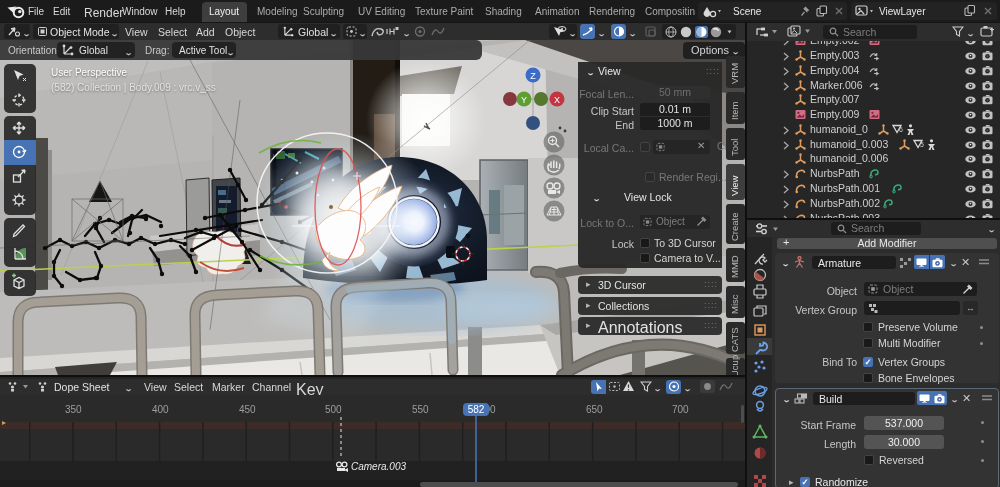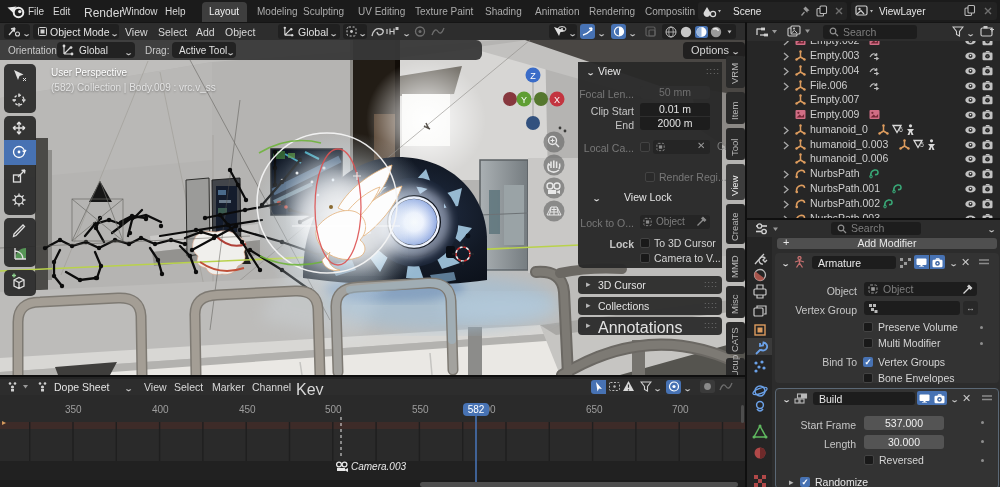--- a/index.html
+++ b/index.html
@@ -534,21 +534,21 @@
 
   <div class="abs" style="left:578px;top:62px;width:144px;height:206px;background:rgba(41,41,41,0.96);border-radius:0 0 0 5px;"></div>
   <div class="abs chev" style="left:586px;top:66px;color:#ddd;">⌄</div>
   <div class="abs" style="left:598px;top:65px;font-size:10.5px;color:#e9e9e9;">View</div>
   <div class="abs" style="left:706px;top:66px;color:#777;font-size:9px;letter-spacing:1px;">::::</div>
   <div class="lbl" style="left:578px;width:56px;top:88px;color:#787878;">Focal Len...</div>
   <div class="abs" style="left:640px;top:86px;width:70px;height:13px;background:#2f2f2f;border-radius:3px;text-align:center;color:#6f6f6f;font-size:10.5px;line-height:13px;">50 mm</div>
   <div class="lbl" style="left:578px;width:56px;top:105px;">Clip Start</div>
   <div class="abs" style="left:640px;top:103px;width:70px;height:13px;background:#1d1d1d;border-radius:3px 3px 0 0;text-align:center;color:#e3e3e3;font-size:10.5px;line-height:13px;">0.01 m</div>
   <div class="lbl" style="left:578px;width:56px;top:119px;">End</div>
-  <div class="abs" style="left:640px;top:117px;width:70px;height:13px;background:#1d1d1d;border-radius:0 0 3px 3px;text-align:center;color:#e3e3e3;font-size:10.5px;line-height:13px;">2000 m</div>
+  <div class="abs" style="left:640px;top:117px;width:70px;height:13px;background:#1d1d1d;border-radius:0 0 3px 3px;text-align:center;color:#e3e3e3;font-size:10.5px;line-height:13px;">1000 m</div>
   <div class="lbl" style="left:578px;width:56px;top:142px;color:#787878;">Local Ca...</div>
   <div class="cbx" style="left:640px;top:142px;background:#2a2a2a;"></div>
   <div class="abs" style="left:653px;top:140px;width:57px;height:14px;background:#252525;border-radius:3px;"></div>
   <svg class="abs" style="left:656px;top:142px;" width="10" height="10" viewBox="0 0 11 10">
     <rect x="1" y="1" width="8" height="8" rx="1.5" fill="none" stroke="#8a8a8a" stroke-width="1" stroke-dasharray="2.5,1.5"></rect>
     <rect x="3.2" y="3.2" width="3.6" height="3.6" fill="#8a8a8a"></rect>
   </svg>
   <div class="abs" style="left:669px;top:141px;font-size:10px;color:#7d7d7d;margin-left:48px;">Ca...</div>
   <div class="abs" style="left:697px;top:140px;font-size:10px;color:#9b9b9b;">✕</div>
   <div class="cbx" style="left:645px;top:172px;background:#2a2a2a;"></div>
@@ -558,21 +558,21 @@
   <div class="lbl" style="left:578px;width:56px;top:217px;color:#787878;">Lock to O...</div>
   <div class="abs" style="left:640px;top:215px;width:70px;height:14px;background:#252525;border-radius:3px;"></div>
   <svg class="abs" style="left:643px;top:217px;" width="10" height="10" viewBox="0 0 11 10">
     <rect x="1" y="1" width="8" height="8" rx="1.5" fill="none" stroke="#8a8a8a" stroke-width="1" stroke-dasharray="2.5,1.5"></rect>
     <rect x="3.2" y="3.2" width="3.6" height="3.6" fill="#8a8a8a"></rect>
   </svg>
   <div class="abs" style="left:656px;top:216px;font-size:10px;color:#7d7d7d;">Object</div>
   <svg class="abs" style="left:696px;top:216px;" width="11" height="11" viewBox="0 0 11 11">
     <path d="M1.5,9.5 L5,6 M5.5,2 L9,5.5 M3.5,7.5 L7.5,3.5 M6.5,1 L10,4.5" stroke="#8f8f8f" stroke-width="1.3" fill="none"></path>
   </svg>
-  <div class="lbl" style="left:578px;width:56px;top:238px;font-weight:bold;">Lock</div>
+  <div class="lbl" style="left:578px;width:56px;top:238px;">Lock</div>
   <div class="cbx" style="left:640px;top:238px;"></div>
   <div class="abs" style="left:654px;top:237px;font-size:10.5px;color:#d4d4d4;">To 3D Cursor</div>
   <div class="cbx" style="left:640px;top:253px;"></div>
   <div class="abs" style="left:654px;top:252px;font-size:10.5px;color:#d4d4d4;">Camera to V...</div>
 
   <div class="abs" style="left:578px;top:276px;width:144px;height:18px;background:rgba(45,45,45,0.96);border-radius:4px;">
     <div class="abs" style="left:8px;top:3px;color:#b9b9b9;font-size:9px;">▸</div>
     <div class="abs" style="left:20px;top:2.5px;font-size:10.5px;color:#e3e3e3;">3D Cursor</div>
     <div class="abs" style="left:126px;top:3px;color:#777;font-size:9px;letter-spacing:1px;">::::</div>
   </div>
@@ -938,21 +938,21 @@
             <use href="#i-cam"></use>
           </svg>
       </div>
       <div class="orow" style="top:36.5px;">
         <svg class="abs" style="left:36px;top:4px;" width="7" height="9">
             <use href="#i-arrow"></use>
           </svg>
         <svg class="abs" style="left:48px;top:2px;" width="11" height="11">
             <use href="#i-axis"></use>
           </svg>
-        <span class="abs" style="left:63px;top:1px;">File.006</span>
+        <span class="abs" style="left:63px;top:1px;">Marker.006</span>
         <svg class="abs" style="left:122px;top:2px;" width="11" height="11">
             <use href="#i-swirl"></use>
           </svg>
         <svg class="abs" style="left:218px;top:3px;" width="11" height="10">
             <use href="#i-eye"></use>
           </svg>
         <svg class="abs" style="left:235px;top:2px;" width="11" height="11">
             <use href="#i-cam"></use>
           </svg>
       </div>

